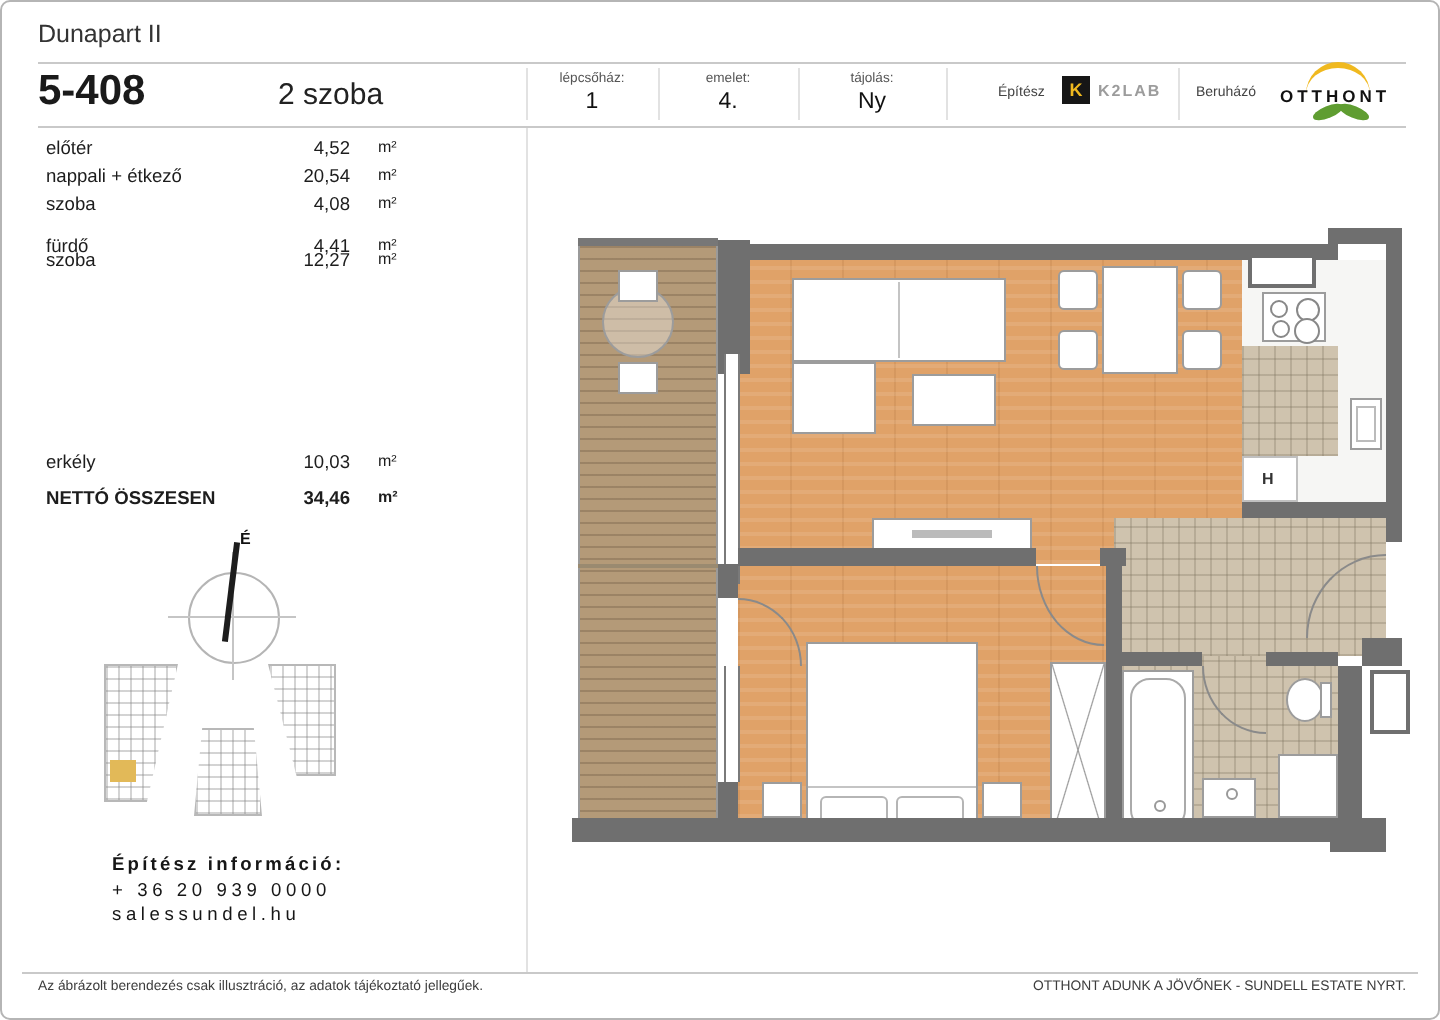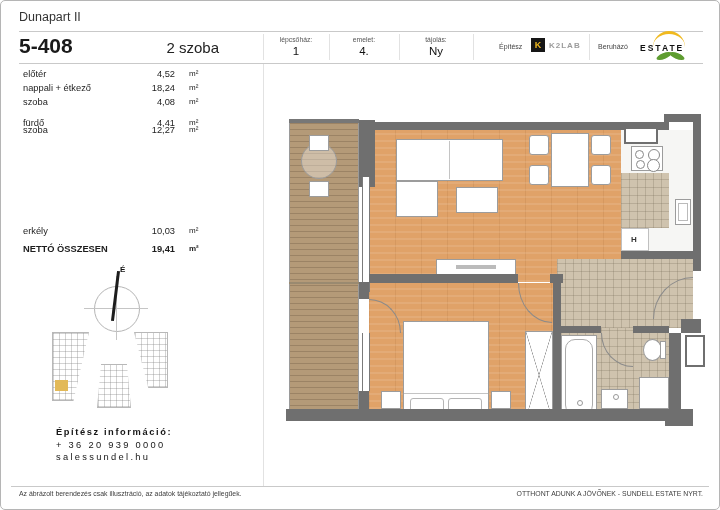--- a/index.html
+++ b/index.html
@@ -5,21 +5,21 @@
   html,body{margin:0;padding:0;background:#fff;}
   .page{position:relative;width:718px;height:508px;border:1px solid #b5b5b5;border-radius:5px;
         overflow:hidden;background:#fff;font-family:"Liberation Sans",sans-serif;color:#222;}
   .abs{position:absolute;}
   .hline{position:absolute;height:1px;background:#c9c9c9;}
   .vline{position:absolute;width:1px;background:#e2e2e2;}
 
   
   .project{left:18px;top:9px;font-size:12.5px;color:#333;}
   .unit-id{left:18px;top:33px;font-size:21px;font-weight:bold;color:#1a1a1a;}
-  .room-count{left:138px;top:38px;width:80px;text-align:right;font-size:15px;color:#222;}
+  .room-count{left:138px;top:38px;width:80px;text-align:left;font-size:15px;color:#222;}
   .cell-label{position:absolute;font-size:6.8px;color:#555;text-align:center;}
   .cell-value{position:absolute;font-size:11.5px;color:#111;text-align:center;}
   .brand-label{position:absolute;font-size:7px;color:#444;}
 
   
   .k2-square{position:absolute;width:14px;height:14px;background:#161616;display:flex;align-items:center;justify-content:center;}
   .k2-glyph{color:#f0b91f;font-size:9px;font-weight:bold;line-height:1;}
   .k2-name{position:absolute;font-size:8px;font-weight:bold;color:#9c9c9c;letter-spacing:1px;}
 
   
@@ -109,34 +109,34 @@
 
   <div class="brand-label" style="left:498px;top:42px;">Építész</div>
   <div class="k2-square" style="left:530px;top:37px;">
     <span class="k2-glyph">K</span>
   </div>
   <div class="k2-name" style="left:548px;top:40px;">K2LAB</div>
 
   <div class="brand-label" style="left:597px;top:42px;">Beruházó</div>
   <div class="abs" style="left:637px;top:29px;width:66px;height:34px;">
     <div class="sun-arc" style="left:15px;top:1px;"></div>
-    <div class="sun-name" style="left:2px;top:13px;">ESTATE</div>
+    <div class="sun-name" style="left:2px;top:13px;">OTTHONT</div>
     <div class="leaf" style="left:18px;top:23px;transform:rotate(-22deg);"></div>
     <div class="leaf" style="left:31px;top:23px;transform:rotate(22deg);"></div>
   </div>
   <div class="hline" style="left:18px;top:62px;width:684px;"></div>
 
   <div class="room-row" style="top:68px;">
     <span class="room-name">előtér</span>
     <span class="room-area">4,52</span>
     <span class="room-unit">m²</span>
   </div>
   <div class="room-row" style="top:82px;">
     <span class="room-name">nappali + étkező</span>
-    <span class="room-area">18,24</span>
+    <span class="room-area">20,54</span>
     <span class="room-unit">m²</span>
   </div>
   <div class="room-row" style="top:96px;">
     <span class="room-name">szoba</span>
     <span class="room-area">4,08</span>
     <span class="room-unit">m²</span>
   </div>
   <div class="room-row" style="top:117px;">
     <span class="room-name">fürdő</span>
     <span class="room-area">4,41</span>
@@ -147,21 +147,21 @@
     <span class="room-area">12,27</span>
     <span class="room-unit">m²</span>
   </div>
   <div class="room-row" style="top:225px;text-decoration:underline;">
     <span class="room-name">erkély</span>
     <span class="room-area">10,03</span>
     <span class="room-unit">m²</span>
   </div>
   <div class="room-row bold" style="top:243px;">
     <span class="room-name">NETTÓ ÖSSZESEN</span>
-    <span class="room-area">19,41</span>
+    <span class="room-area">34,46</span>
     <span class="room-unit">m²</span>
   </div>
 
   <div class="siteplan">
     <div class="compass-circle"></div>
     <div class="abs" style="left:53px;top:45px;width:64px;height:1px;background:#c5c5c5;"></div>
     <div class="abs" style="left:85px;top:13px;width:1px;height:64px;background:#c5c5c5;"></div>
     <div class="abs" style="left:83px;top:8px;width:3px;height:50px;background:#1d1d1d;transform:rotate(7deg);"></div>
     <div class="compass-label">É</div>
     <div class="bldg" style="left:21px;top:69px;width:37px;height:69px;clip-path:polygon(0 0,100% 0,58% 100%,0 100%);">

